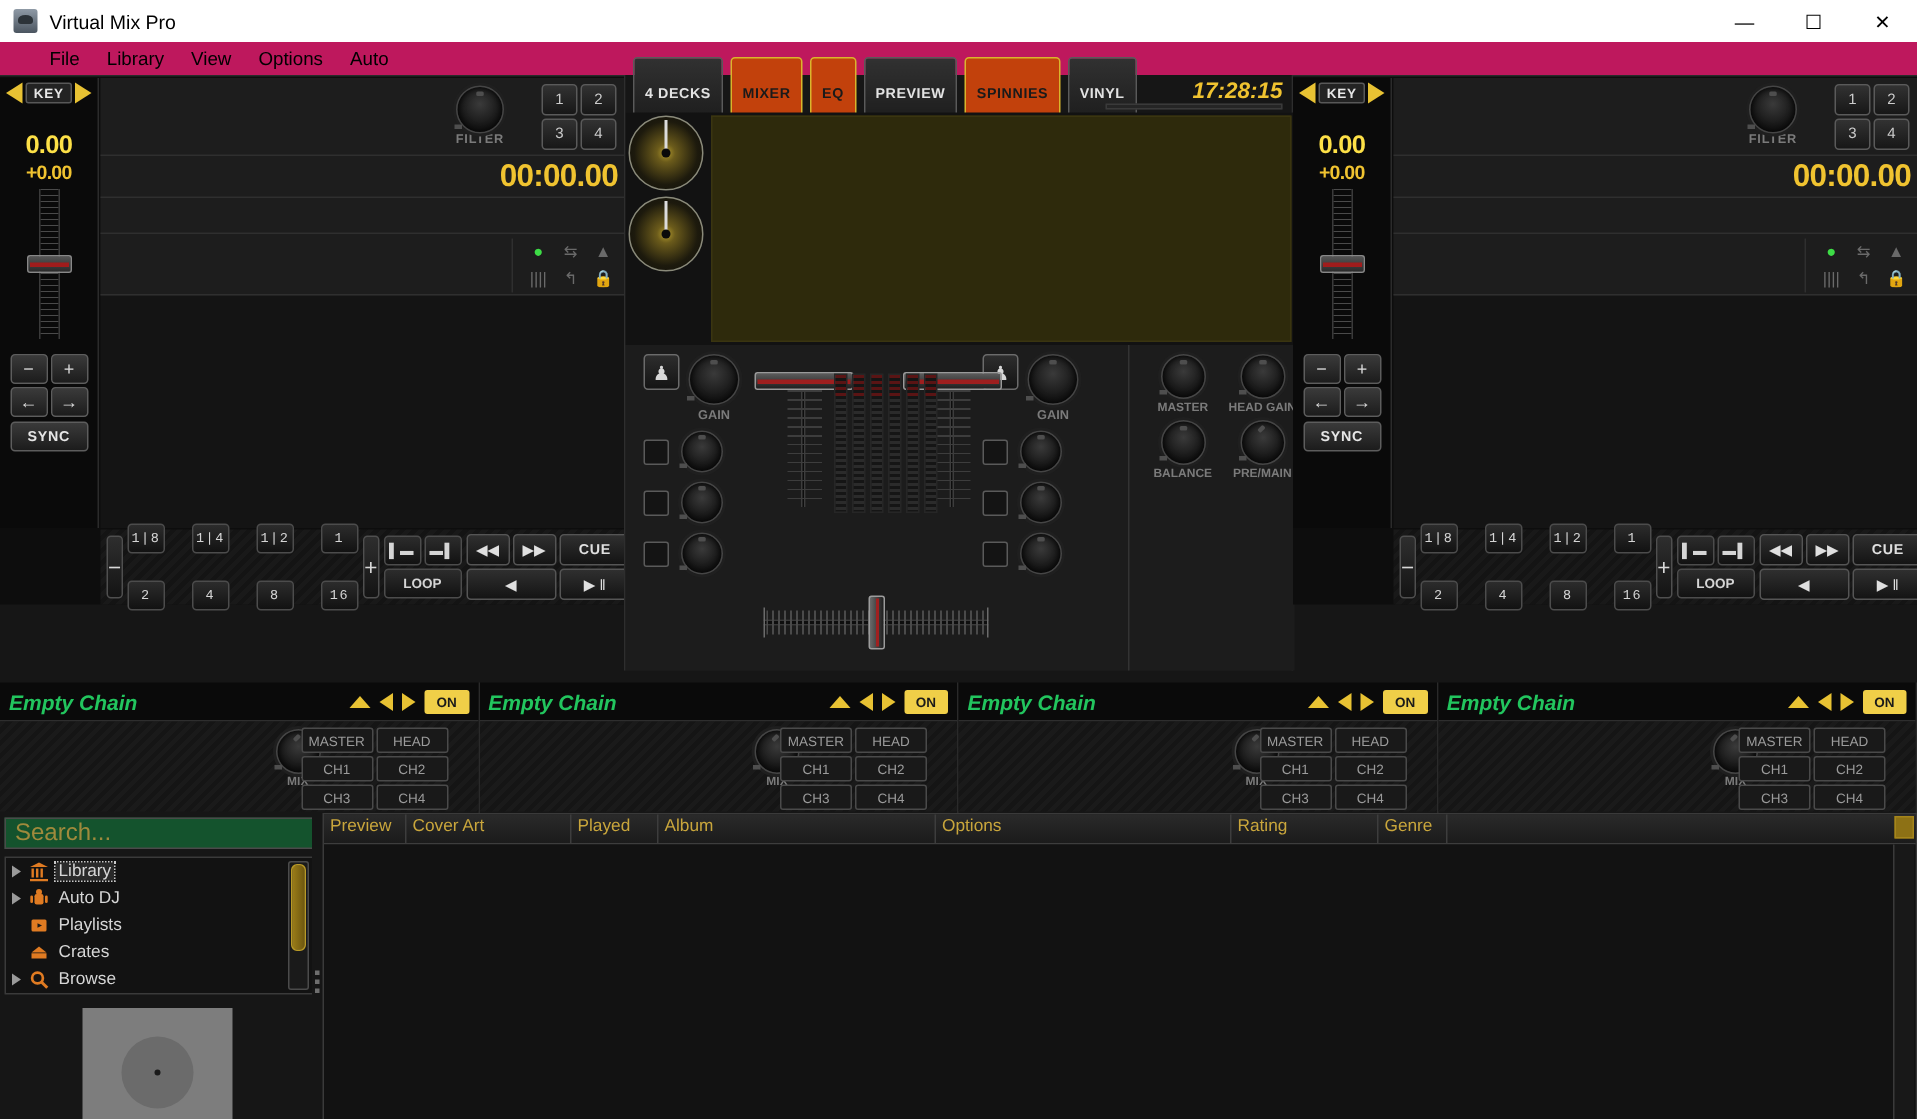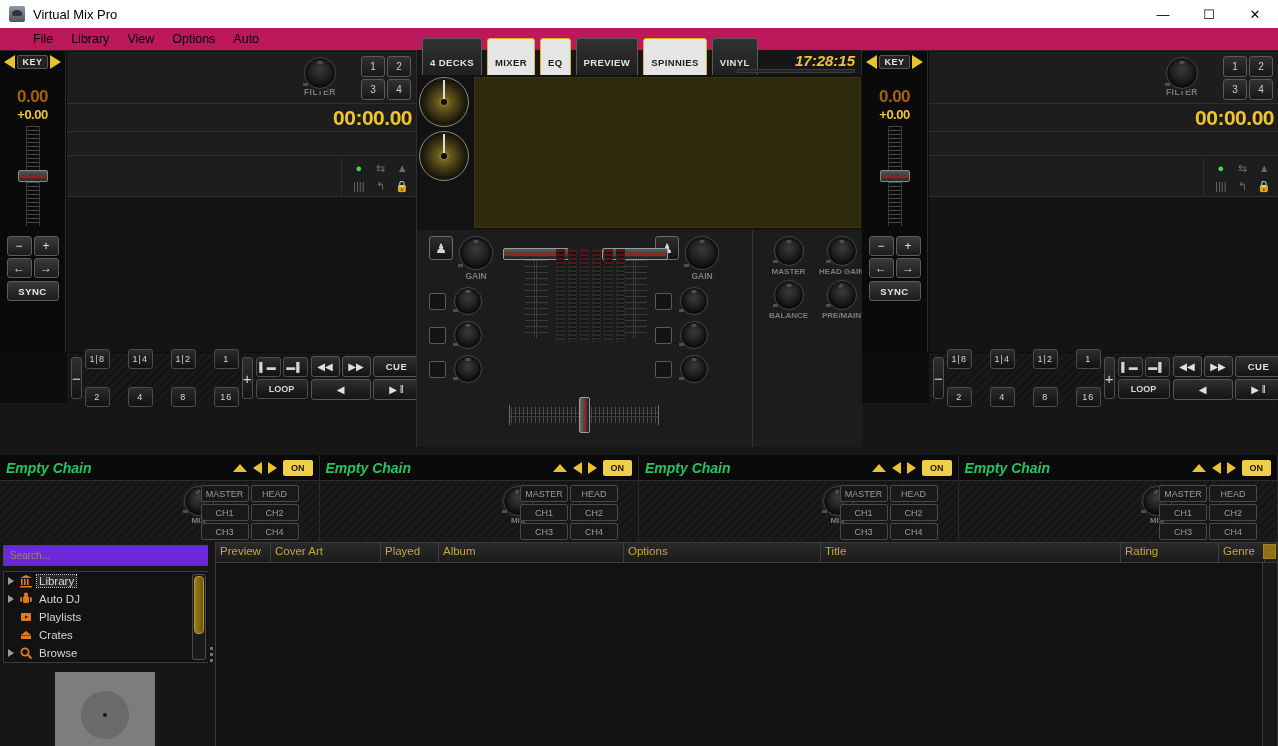--- a/index.html
+++ b/index.html
@@ -60,21 +60,21 @@
     width: 0; height: 0; border-top: 7px solid transparent; border-bottom: 7px solid transparent;
     cursor: pointer;
   }
   .key-arrow.left  { border-right: 11px solid #e8c233; }
   .key-arrow.right { border-left: 11px solid #e8c233; }
   .key-btn {
     font-size: 9px; font-weight: bold; color: #e7e7e7; background: #232323;
     border: 1px solid #585858; border-radius: 2px; padding: 1px 4px; letter-spacing: .5px;
     cursor: pointer;
   }
-  .bpm-val   { font-size: 17px; color: #a16207; font-weight: bold; margin-top: 18px; letter-spacing: -.5px; }
+  .bpm-val   { font-size: 17px; color: #fde047; font-weight: bold; margin-top: 18px; letter-spacing: -.5px; }
   .pitch-val { font-size: 13px; color: #f0c330; font-weight: bold; letter-spacing: -.5px; }
   .pitch-slider {
     position: relative; width: 26px; height: 100px; margin-top: 4px;
   }
   .pitch-track {
     position: absolute; left: 50%; transform: translateX(-50%); top: 0; width: 14px; height: 100%;
     background: repeating-linear-gradient(to bottom, #4a4a4a 0 1px, transparent 1px 4px);
     border-left: 1px solid #3a3a3a; border-right: 1px solid #3a3a3a;
   }
   .pitch-thumb {
@@ -151,21 +151,21 @@
   .deck-bottom {
     position: absolute; left: 67px; top: 302px; right: 0; height: 50px;
     background: repeating-linear-gradient(135deg, #191919 0 3px, #141414 3px 6px);
     display: flex; align-items: center; padding: 0 4px; gap: 3px;
   }
   .tall-btn {
     width: 17px; height: 42px; background: linear-gradient(#2e2e2e, #141414);
     border: 1px solid #4f4f4f; border-radius: 3px; color: #d8d8d8; font-size: 15px;
     display: flex; align-items: center; justify-content: center; cursor: pointer;
   }
-  .loopgrid { display: grid; grid-template-columns: repeat(4, 25px); grid-template-rows: 20px 20px; gap: 18px; }
+  .loopgrid { display: grid; grid-template-columns: repeat(4, 25px); grid-template-rows: 20px 20px; gap: 18px; font-family: Liberation Mono, monospace; }
   .loop-btn {
     background: linear-gradient(#2c2c2c, #121212); border: 1px solid #4c4c4c; border-radius: 3px;
     color: #d5d5d5; font-size: 9px; display: flex; align-items: center; justify-content: center;
     cursor: pointer; letter-spacing: 1px;
   }
   .flaggrid { display: grid; grid-template-columns: 25px 25px; grid-template-rows: 20px; gap: 2px; }
   .loop-wide {
     grid-column: span 2; height: 20px; margin-top: 2px;
     background: linear-gradient(#2c2c2c, #121212); border: 1px solid #4c4c4c; border-radius: 3px;
     color: #d5d5d5; font-size: 9px; font-weight: bold; display: flex; align-items: center;
@@ -185,21 +185,21 @@
   .center {
     position: absolute; left: 416px; top: 0; width: 446px; height: 397px;
     background: #1a1a1a; border-left: 1px solid #2e2e2e; border-right: 1px solid #2e2e2e;
   }
   .tabbar { height: 25px; display: flex; align-items: center; gap: 5px; padding-left: 5px; background: #161616; position: relative; }
   .tab {
     font-size: 9.5px; font-weight: bold; letter-spacing: .4px; padding: 18px 7px;
     border-radius: 3px; border: 1px solid #5a5a5a; background: linear-gradient(#313131, #1a1a1a);
     color: #e3e3e3; cursor: pointer;
   }
-  .tab.active { background: #e5e5e5; color: #1a1a1a; border-color: #d9b52c; }
+  .tab.active { background: #c2410c; color: #1a1a1a; border-color: #d9b52c; }
   .clock { position: absolute; right: 6px; top: 2px; font-size: 15px; font-weight: bold; color: #f0c330; font-style: italic; }
   .clock-bar { position: absolute; right: 6px; top: 19px; width: 118px; height: 4px; background: #252525; border: 1px solid #3a3a3a; }
 
   .spin-area { position: absolute; left: 0; top: 25px; width: 446px; height: 155px; background: #121212; }
   .spin-col { position: absolute; left: 2px; top: 2px; width: 52px; }
   .spinny {
     width: 50px; height: 50px; border-radius: 50%;
     background: radial-gradient(circle at 50% 50%, #b29a2e 0%, #6b5b1b 18%, #1d1a0d 62%, #0c0c08 100%);
     border: 1px solid #8a8a7a; position: relative; margin-bottom: 4px;
   }
@@ -314,22 +314,22 @@
   }
   .route-btn {
     background: #191919; border: 1px solid #4a4a4a; border-radius: 2px; color: #9b9b9b;
     font-size: 9px; display: flex; align-items: center; justify-content: center; cursor: pointer;
   }
 
   
   .browser { position: absolute; left: 0; top: 492px; width: 1278px; height: 233px; background: #161616; }
   .side { position: absolute; left: 0; top: 0; width: 212px; height: 233px; }
   .search-input {
-    margin: 3px 3px 0 3px; width: 206px; height: 21px; background: #6d28d9; border: 1px solid #4a4a4a;
-    color: #c8a84a; font-size: 10px; padding: 0 6px; font-family: "Liberation Sans", sans-serif;
+    margin: 3px 3px 0 3px; width: 206px; height: 21px; background: #14532d; border: 1px solid #4a4a4a;
+    color: #c8a84a; font-size: 16px; padding: 0 6px; font-family: "Liberation Sans", sans-serif;
     outline: none;
   }
   .search-input::placeholder { color: #a08a3c; }
   .tree {
     margin: 5px 3px 0 3px; width: 206px; height: 92px; background: #121212; border: 1px solid #3a3a3a;
     position: relative; overflow: hidden;
   }
   .tree-item { display: flex; align-items: center; height: 18px; padding-left: 4px; gap: 4px; cursor: pointer; }
   .tree-item.sel .tree-label { outline: 1px dotted #c9c9c9; background: #2a2a2a; }
   .tw {
@@ -850,21 +850,20 @@
         </div>
     </div>
 
     <div class="tracklist">
       <div class="tl-head">
         <div class="tl-col" style="width:55px;">Preview</div>
         <div class="tl-col" style="width:110px;">Cover Art</div>
         <div class="tl-col" style="width:58px;">Played</div>
         <div class="tl-col" style="width:185px;">Album</div>
         <div class="tl-col" style="width:197px;">Options</div>
-        <div class="tl-col" style="width:300px;">Title</div>
         <div class="tl-col" style="width:98px;">Rating</div>
         <div class="tl-col" style="width:46px;">Genre</div>
       </div>
       <div class="tl-body"></div>
       <div class="tl-vscroll"></div>
       <div class="tl-corner"></div>
 
     </div>
   </div>
 

